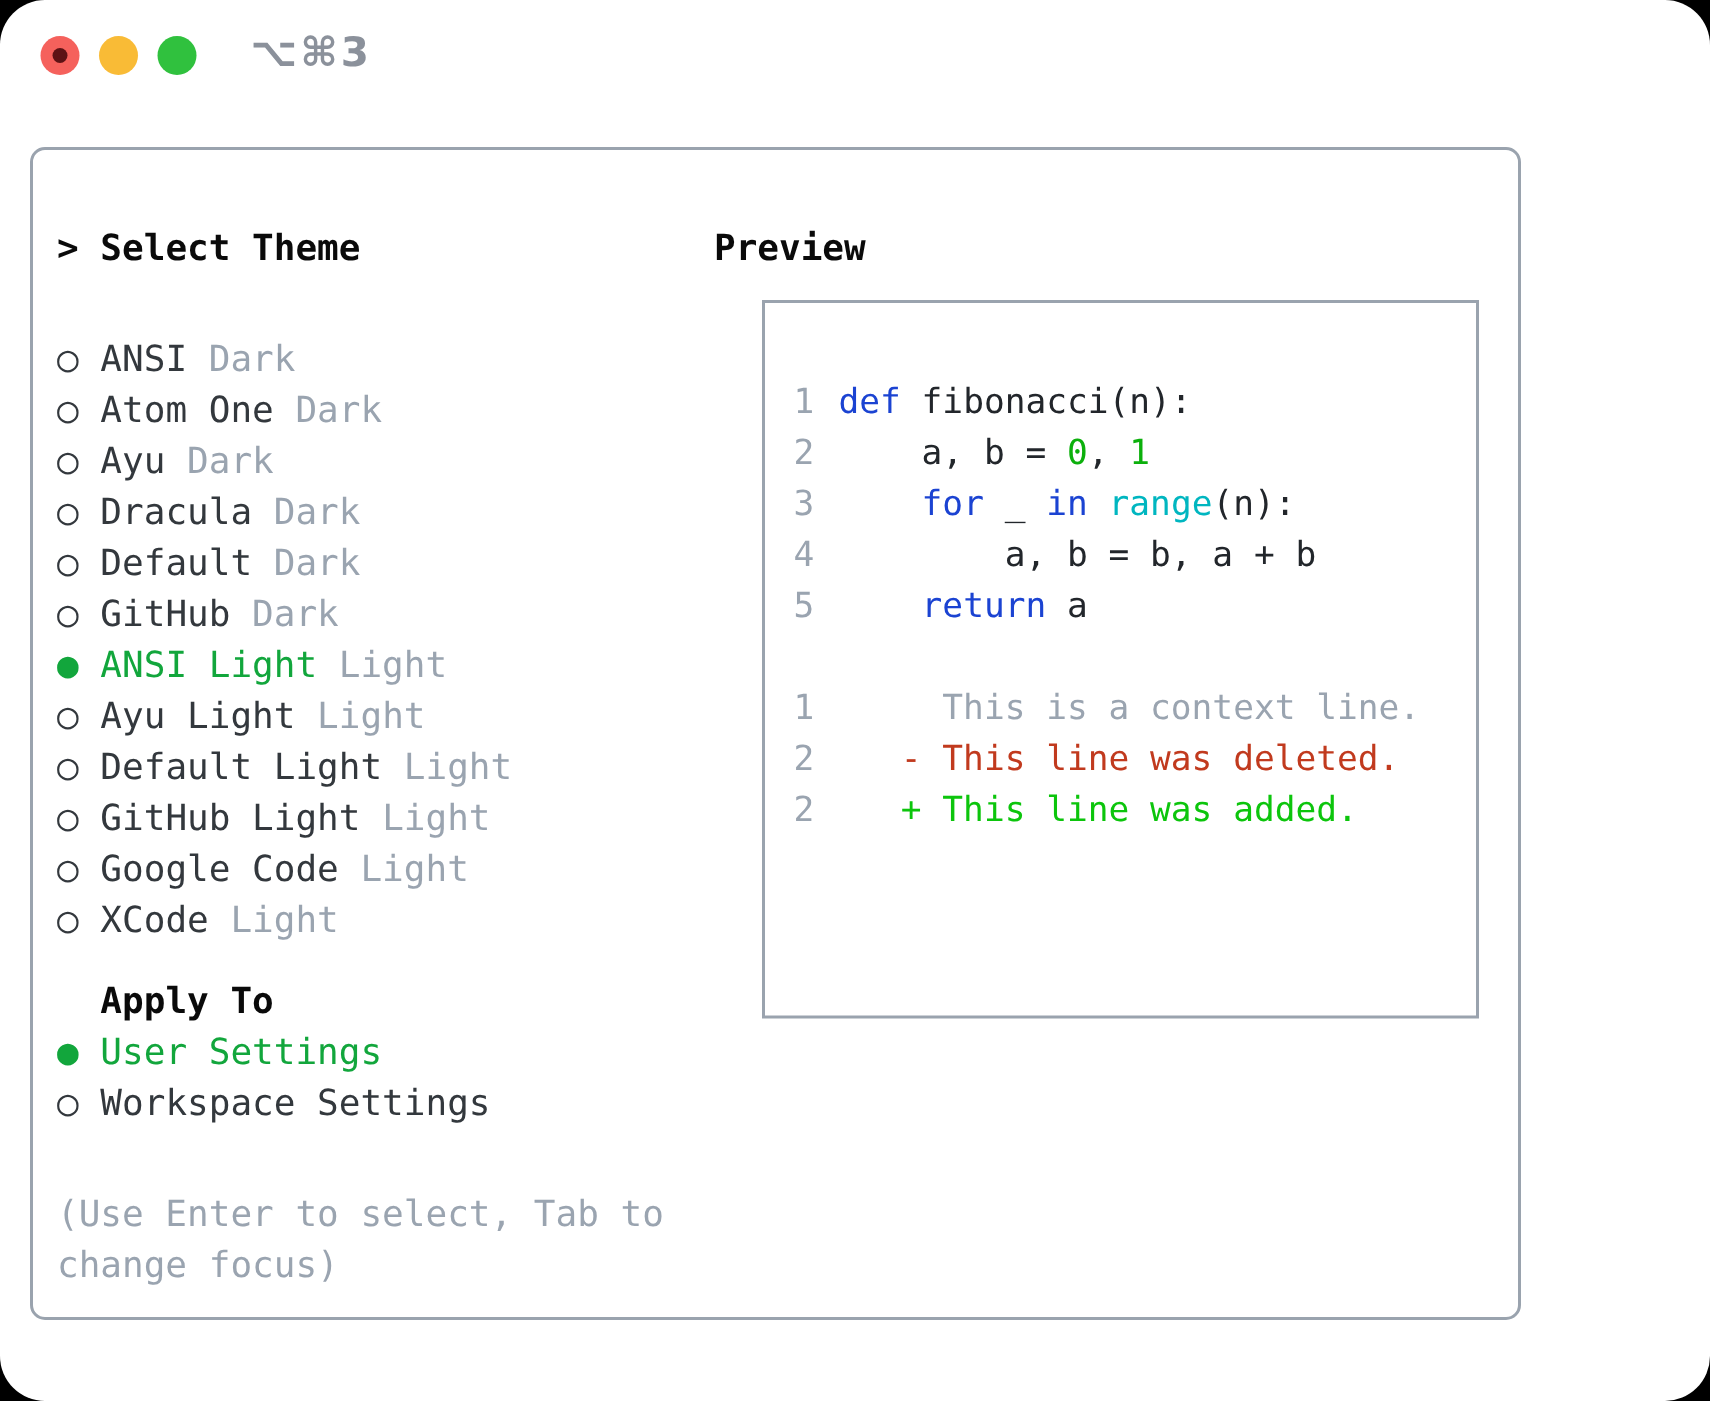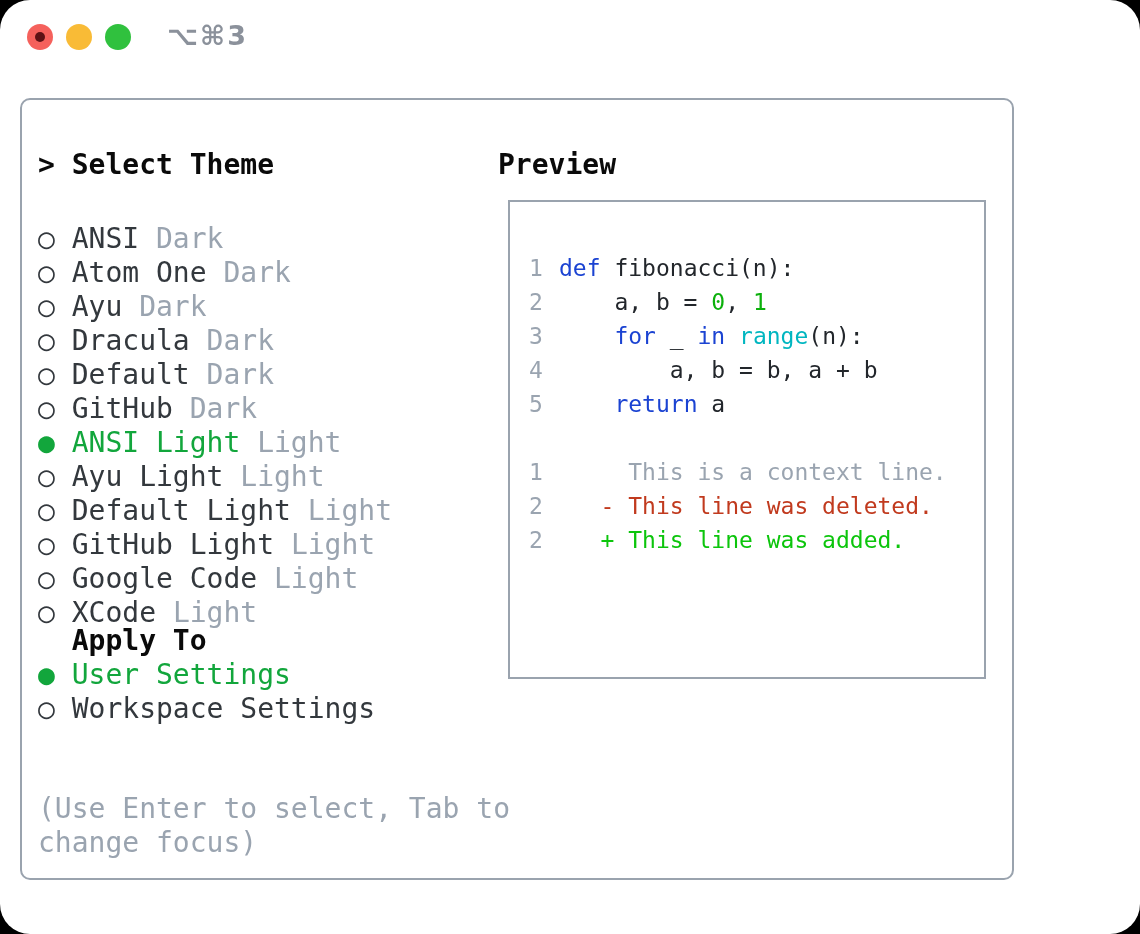--- a/index.html
+++ b/index.html
@@ -35,35 +35,35 @@
   .tl.green{left:105px;background:var(--light-green);}
   .win-title{
     position:absolute;left:167px;top:20px;font-family:"DejaVu Sans","Liberation Sans",sans-serif;
     font-size:27px;font-weight:bold;color:var(--title-gray);letter-spacing:2px;
   }
   
   .panel{
     position:absolute;left:20px;top:98px;width:994px;height:782px;
     border:2px solid var(--border-gray);border-radius:10px;background:#fff;
   }
-  .mono-row{white-space:pre;font-size:28px;line-height:34px;color:var(--text-dark);}
+  .mono-row{white-space:pre;font-size:24px;line-height:34px;color:var(--text-dark);}
   
   .select-header{position:absolute;left:38px;top:148px;font-weight:bold;color:var(--header-black);}
   .theme-list{position:absolute;left:38px;top:182px;margin-top:40px;}
   .apply-block{position:absolute;left:38px;top:624px;}
-  .apply-header{font-weight:bold;color:var(--header-black);}
+  .apply-header{font-weight:bold;color:var(--header-black);margin-top:26px;}
   .help-block{position:absolute;left:38px;top:760px;color:var(--muted-gray);margin-top:32px;}
   .bullet{color:var(--text-dark);}
   .bullet.sel{color:var(--selected-green);}
   .opt-name{color:var(--text-dark);}
   .opt-name.sel{color:var(--selected-green);}
   .opt-tag{color:var(--muted-gray);}
   .row-click{cursor:default;}
   
-  .preview-header{position:absolute;left:498px;top:148px;font-weight:bold;color:var(--header-black);}
+  .preview-header{position:absolute;left:476px;top:148px;font-weight:bold;color:var(--header-black);}
   .preview-box{
     position:absolute;left:508px;top:200px;width:478px;height:479px;
     border:2px solid var(--border-gray);background:#fff;
     padding:49px 0 0 19px;overflow:hidden;
   }
   .code-row{white-space:pre;font-size:23px;line-height:34px;color:var(--code-text);}
   .ln{display:inline-block;width:30px;color:var(--muted-gray);}
   .seg-plain{color:var(--code-text);}
   .seg-kw{color:var(--keyword-blue);}
   .seg-num{color:var(--number-green);}

